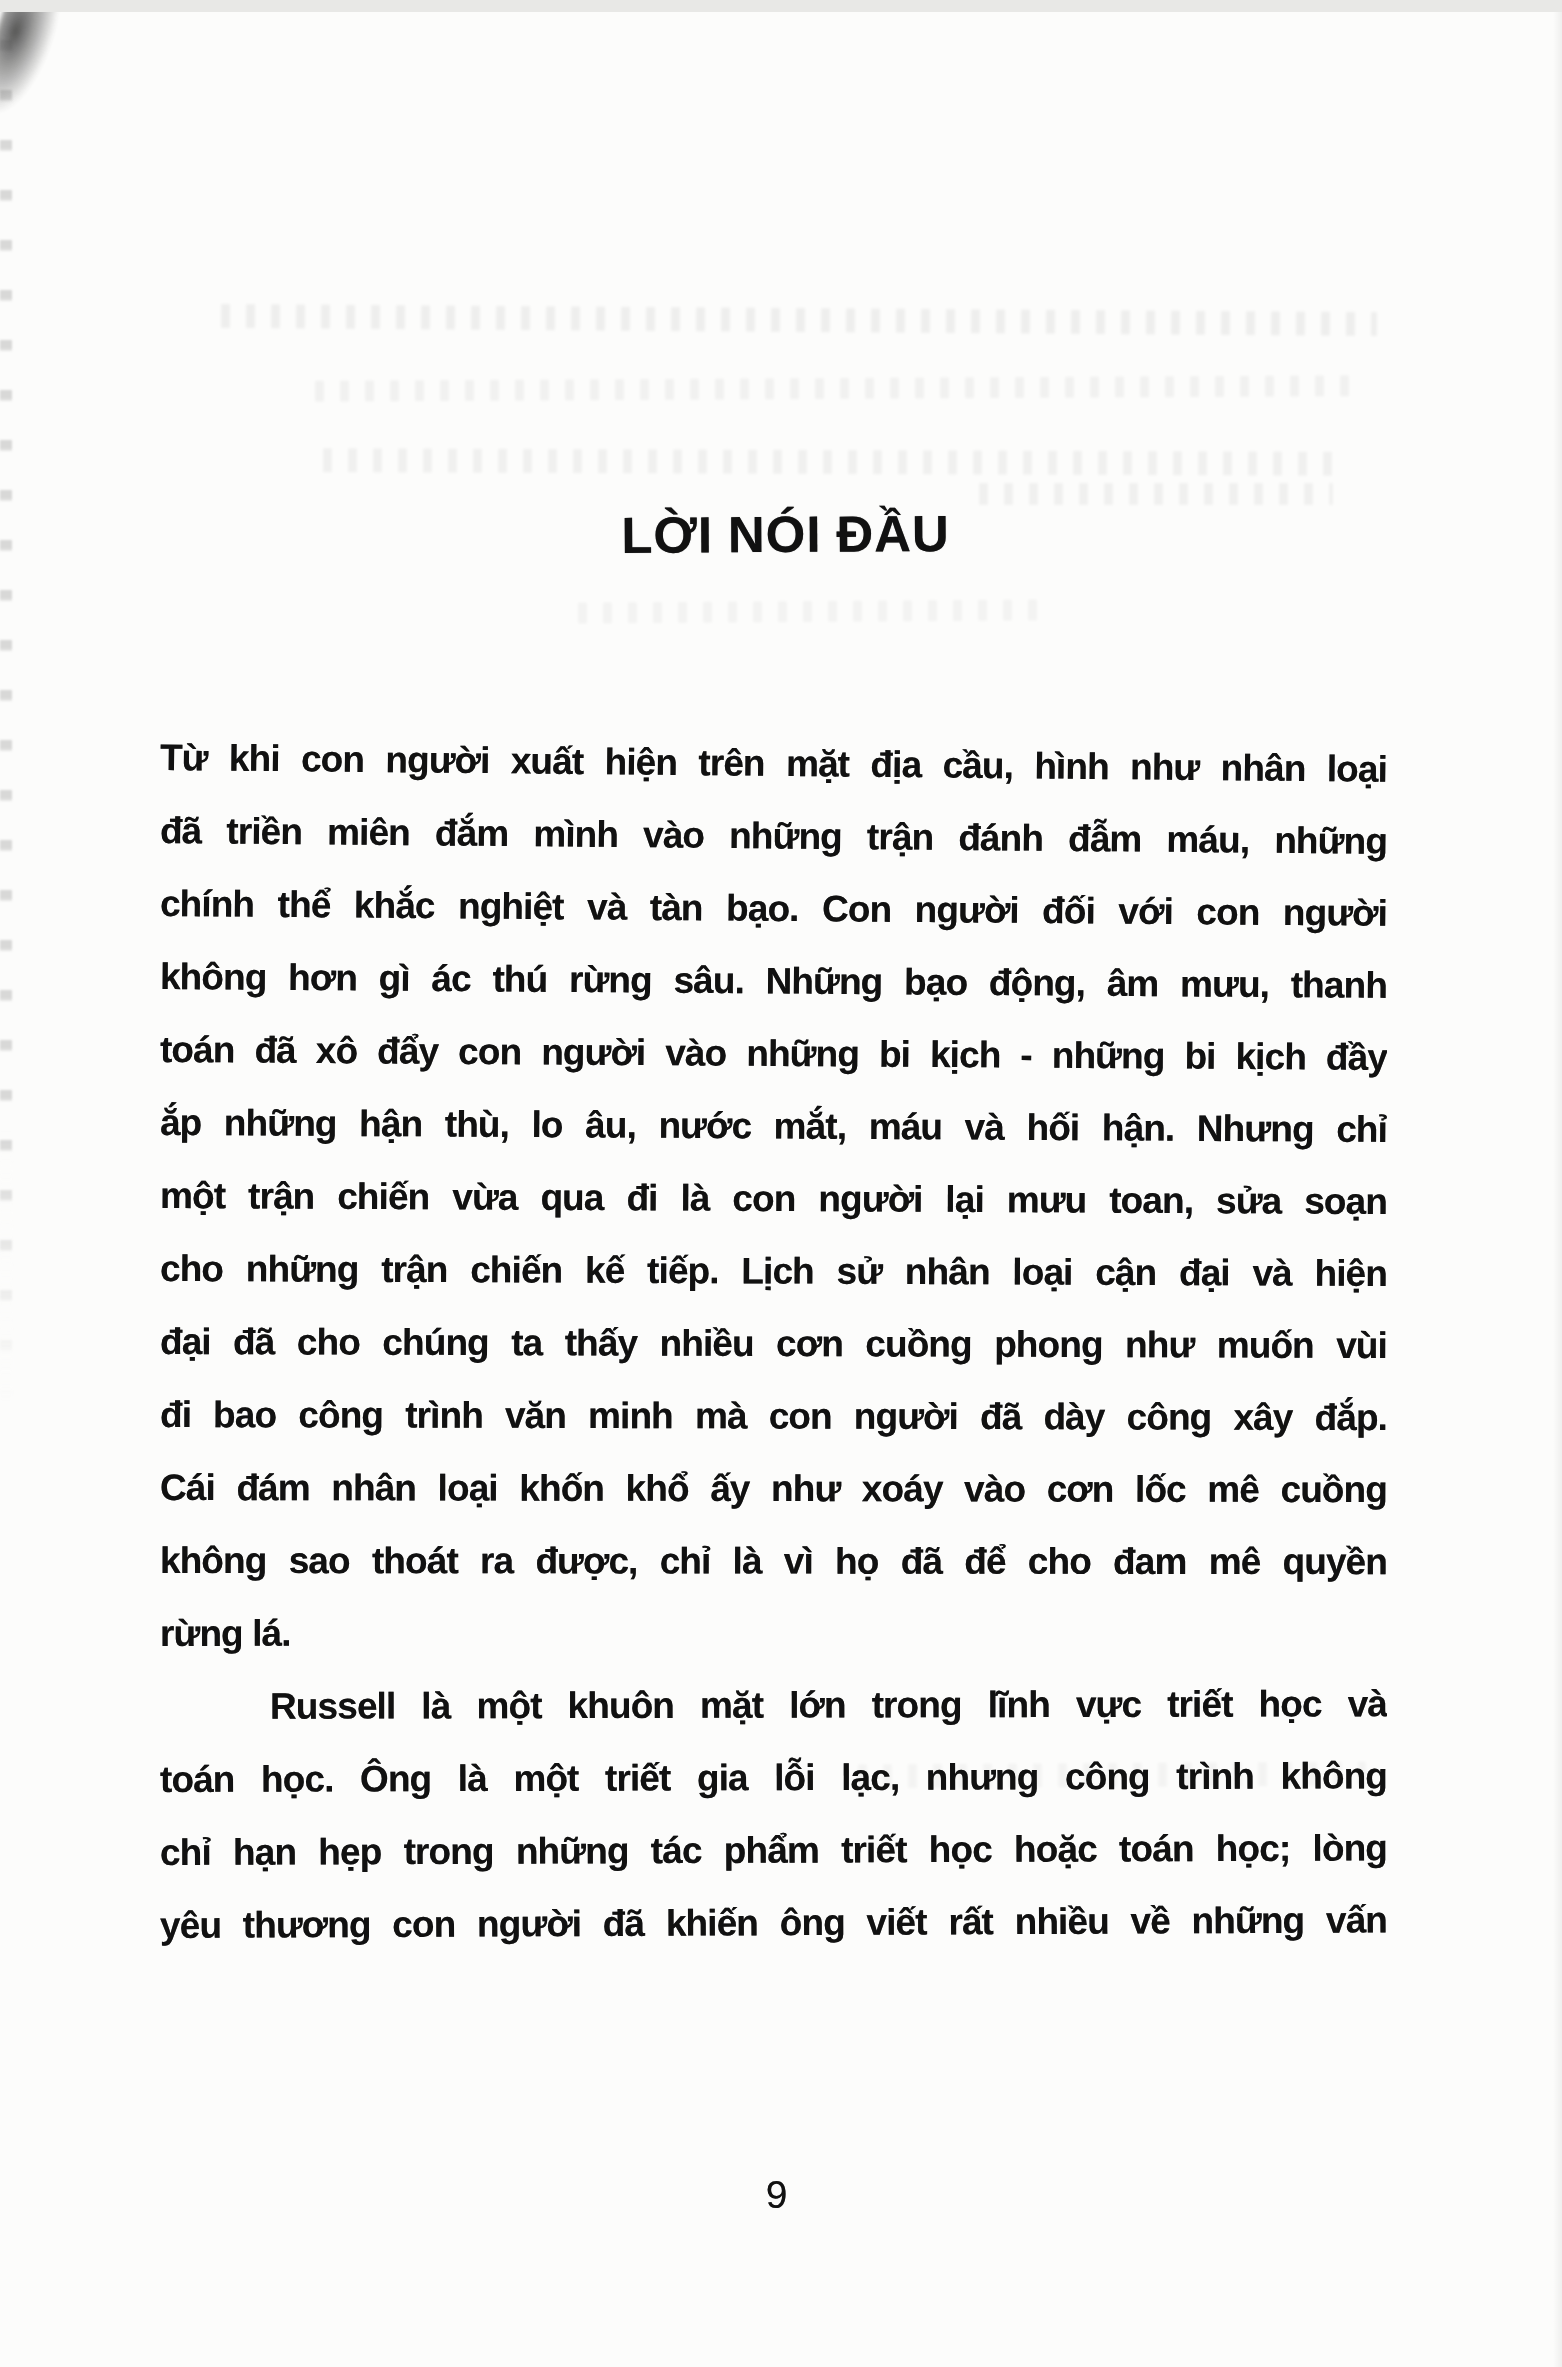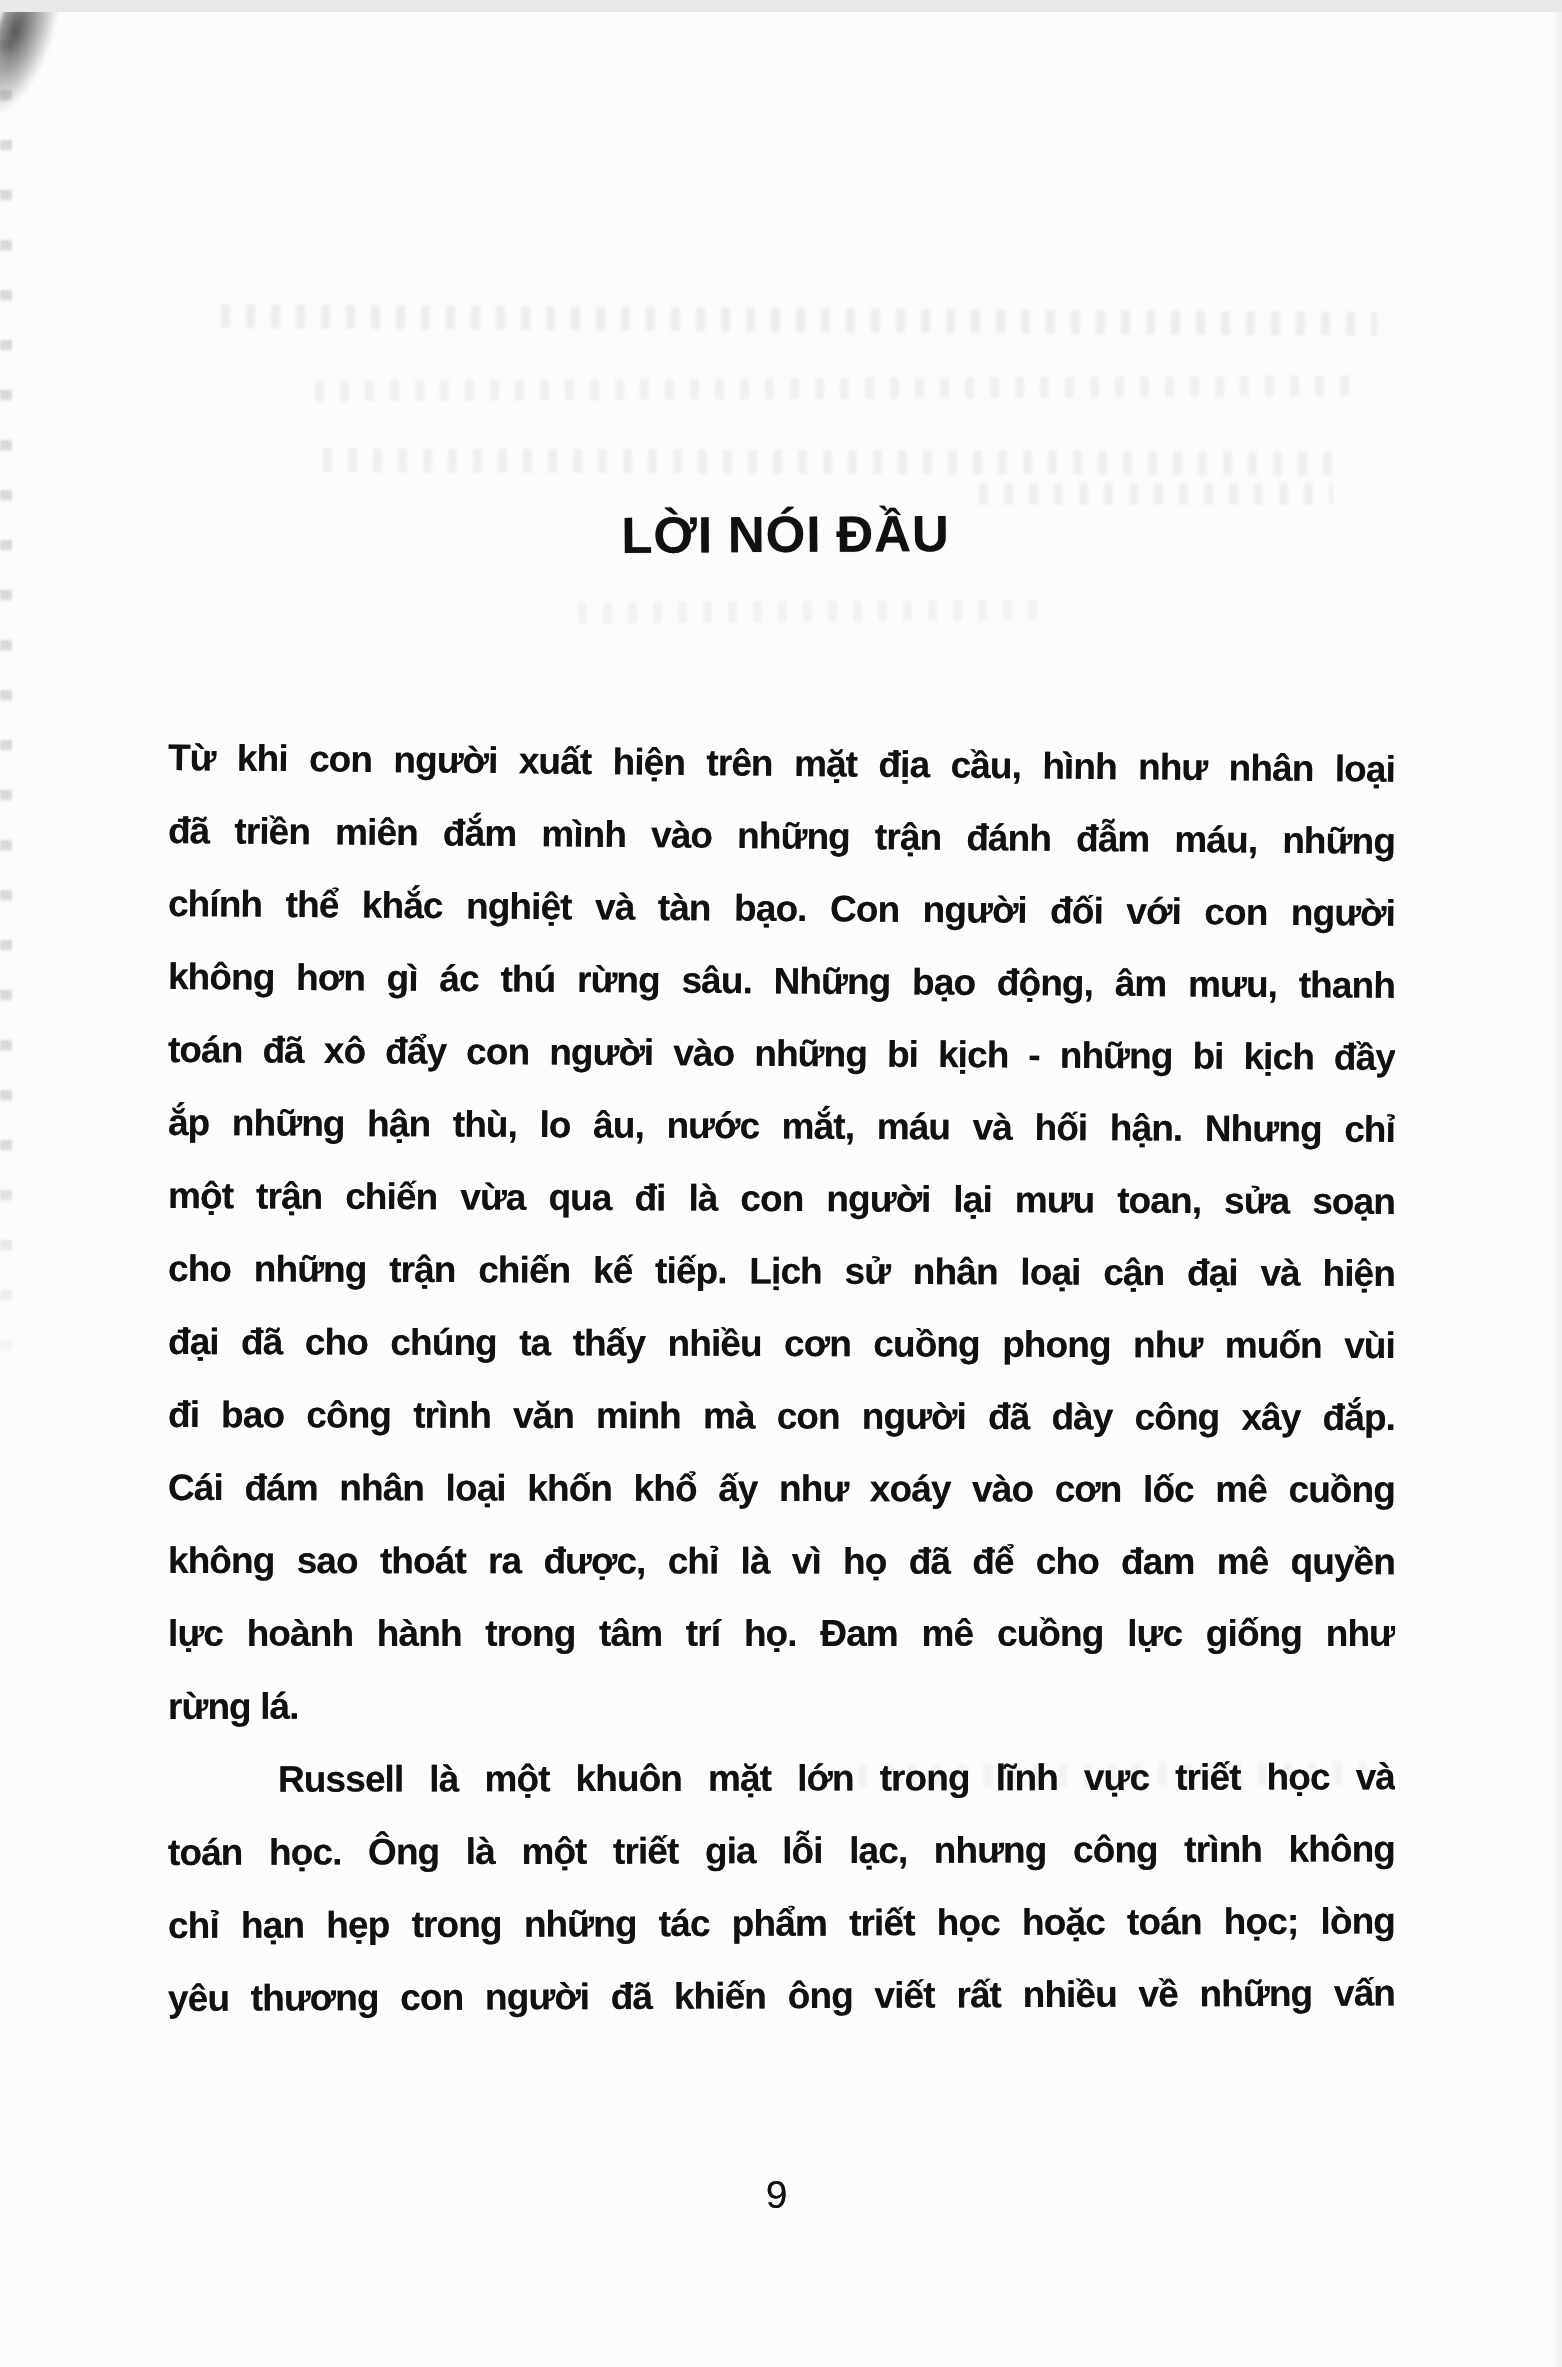--- a/index.html
+++ b/index.html
@@ -20,21 +20,21 @@
     font-size:51px;
     font-weight:bold;
     letter-spacing:0.9px;
     transform:rotate(-0.35deg);
     text-shadow:0 0 0.7px rgba(0,0,0,.6);
     white-space:nowrap;
   }
   
   .body-text{
     position:absolute;
-    left:168px;top:709px;width:1227px;
+    left:160px;top:709px;width:1227px;
   }
   .line{
     height:73px;
     line-height:73px;
     font-size:37px;
     font-weight:bold;
     letter-spacing:-0.9px;
     text-align:justify;
     text-align-last:justify;
     text-shadow:0 0 0.6px rgba(0,0,0,.55);
@@ -113,21 +113,20 @@
       <div class="line" style="transform: rotate(0.46deg);">chính thể khắc nghiệt và tàn bạo. Con người đối với con người</div>
       <div class="line" style="transform: rotate(0.415deg);">không hơn gì ác thú rừng sâu. Những bạo động, âm mưu, thanh</div>
       <div class="line" style="transform: rotate(0.37deg);">toán đã xô đẩy con người vào những bi kịch - những bi kịch đầy</div>
       <div class="line" style="transform: rotate(0.325deg);">ắp những hận thù, lo âu, nước mắt, máu và hối hận. Nhưng chỉ</div>
       <div class="line" style="transform: rotate(0.28deg);">một trận chiến vừa qua đi là con người lại mưu toan, sửa soạn</div>
       <div class="line" style="transform: rotate(0.235deg);">cho những trận chiến kế tiếp. Lịch sử nhân loại cận đại và hiện</div>
       <div class="line" style="transform: rotate(0.19deg);">đại đã cho chúng ta thấy nhiều cơn cuồng phong như muốn vùi</div>
       <div class="line" style="transform: rotate(0.145deg);">đi bao công trình văn minh mà con người đã dày công xây đắp.</div>
       <div class="line" style="transform: rotate(0.1deg);">Cái đám nhân loại khốn khổ ấy như xoáy vào cơn lốc mê cuồng</div>
       <div class="line" style="transform: rotate(0.055deg);">không sao thoát ra được, chỉ là vì họ đã để cho đam mê quyền</div>
-      <div class="line" style="transform: rotate(0.01deg);">lực hoành hành trong tâm trí họ. Đam mê cuồng lực giống như</div>
       <div class="line nofill" style="transform: rotate(-0.08deg);">rừng lá.</div>
       <div class="line indent" style="transform: rotate(-0.125deg);">Russell là một khuôn mặt lớn trong lĩnh vực triết học và</div>
       <div class="line" style="transform: rotate(-0.17deg);">toán học. Ông là một triết gia lỗi lạc, nhưng công trình không</div>
       <div class="line" style="transform: rotate(-0.215deg);">chỉ hạn hẹp trong những tác phẩm triết học hoặc toán học; lòng</div>
       <div class="line" style="transform: rotate(-0.26deg);">yêu thương con người đã khiến ông viết rất nhiều về những vấn</div>
     </div>
 
   <div class="page-number">9</div>
 
 </div>

